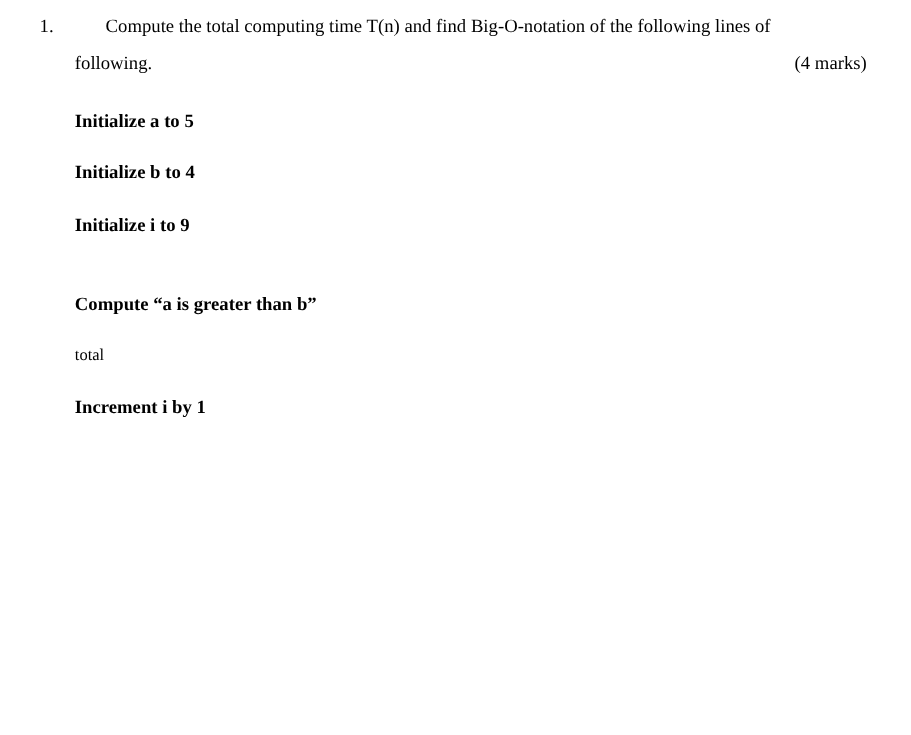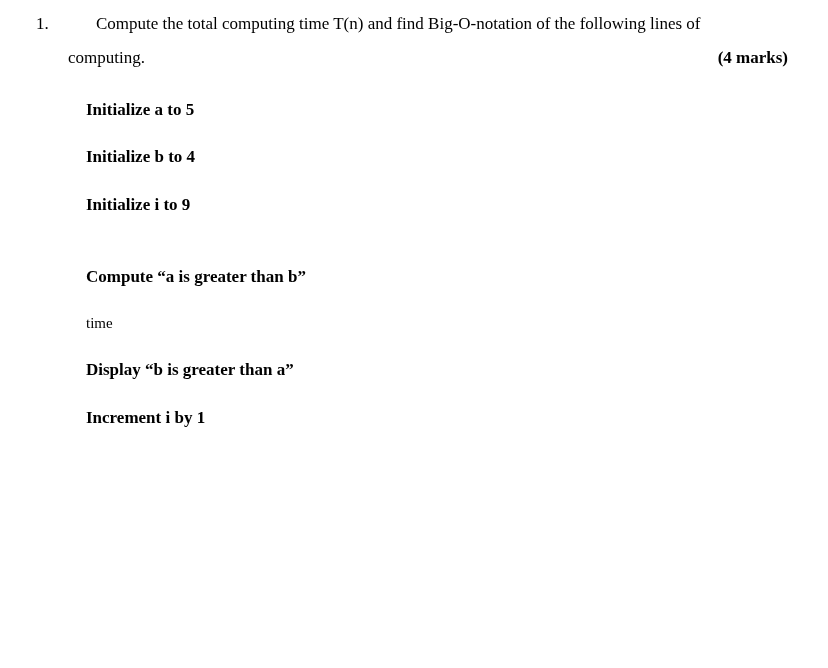--- a/index.html
+++ b/index.html
@@ -33,24 +33,24 @@
       margin-bottom: 10px;
       margin-left: 28px;
     }
     .qtext-line2-row {
       display: flex;
       justify-content: space-between;
       align-items: baseline;
       width: 100%;
     }
     .marks {
-      font-weight: bold;
+      font-weight: normal;
     }
     .code-block {
-      margin-left: 50px;
+      margin-left: 32px;
       margin-top: 28px;
     }
     .code-line {
       font-weight: bold;
       margin-bottom: 24px;
       font-size: 17px;
     }
     .code-line.else-line {
       font-weight: normal;
       font-size: 15px;
@@ -63,27 +63,26 @@
     }
   </style>
 </head>
 <body>
 
 <div class="question-row">
   <div class="qnum">1.</div>
   <div class="qtext-block">
     <div class="qtext-line1">Compute the total computing time T(n) and find Big-O-notation of the following lines of</div>
     <div class="qtext-line2-row">
-      <span>computing.</span>
+      <span>following.</span>
       <span class="marks">(4 marks)</span>
     </div>
   </div>
 </div>
 
 <div class="code-block">
   <div class="code-line">Initialize a to 5</div>
   <div class="code-line">Initialize b to 4</div>
   <div class="code-line">Initialize i to 9</div>
   <div class="code-line extra-gap">Compute “a is greater than b”</div>
-  <div class="code-line else-line">time</div>
-  <div class="code-line">Display “b is greater than a”</div>
+  <div class="code-line else-line">total</div>
   <div class="code-line">Increment i by 1</div>
 </div>
 
 </body></html>

